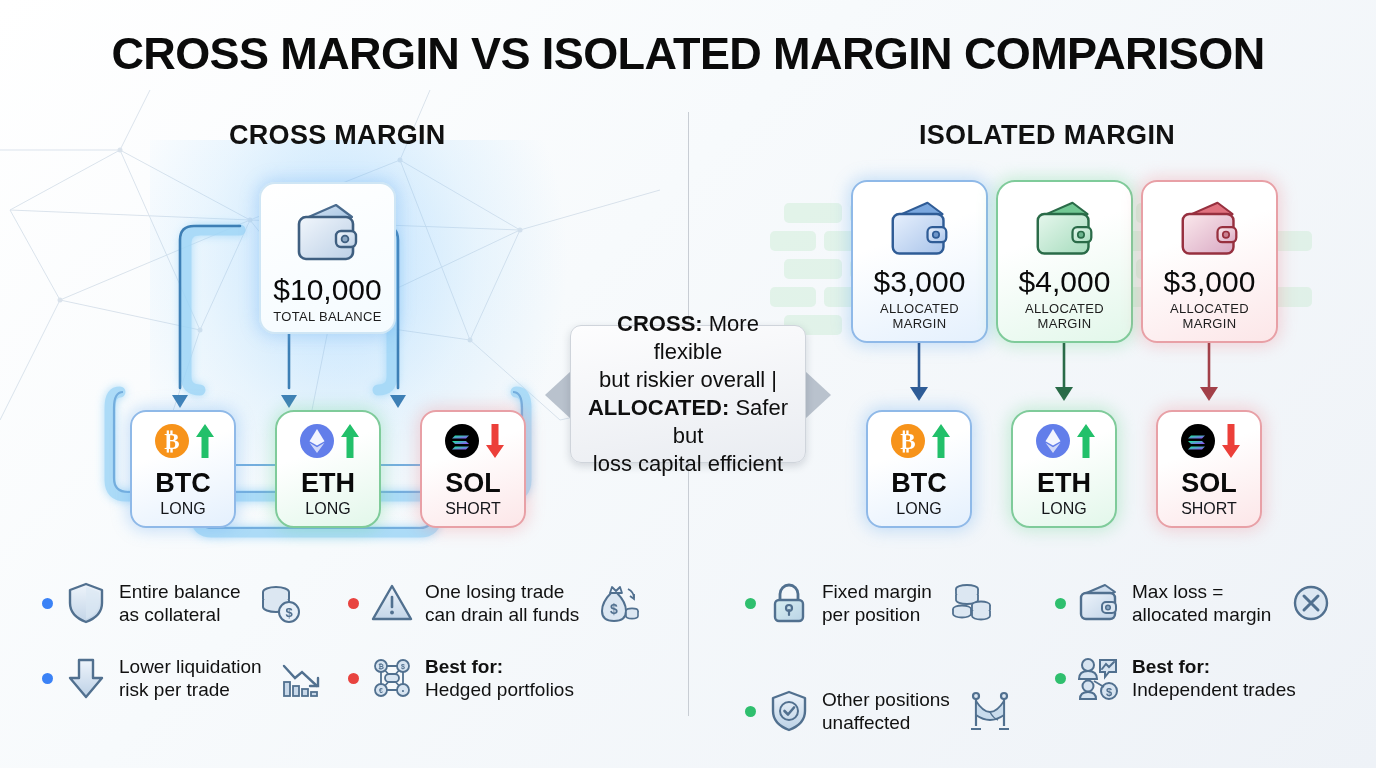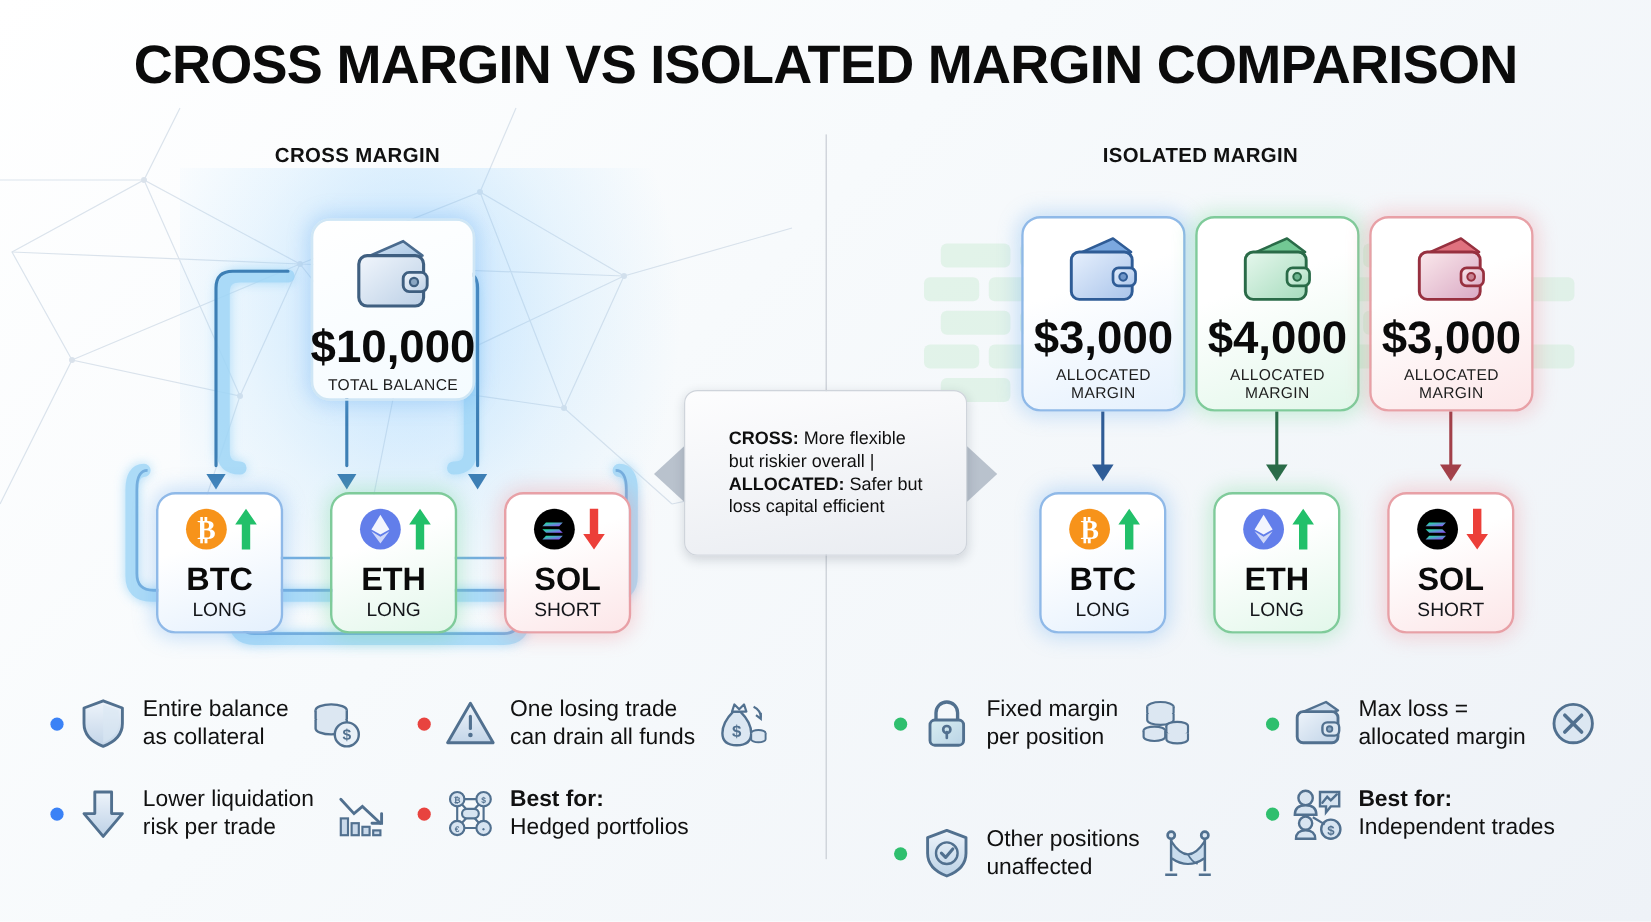--- a/index.html
+++ b/index.html
@@ -25,56 +25,56 @@
 
   
   .title {
     position: absolute; top: 28px; left: 0; width: 100%;
     text-align: center; font-size: 45px; font-weight: bold;
     letter-spacing: -0.6px; color: #0b0b0b;
   }
 
   .divider { position: absolute; left: 688px; top: 112px; width: 1px; height: 604px; background: #c8cdd4; }
 
-  .sec-head { position: absolute; font-size: 17px; font-weight: bold; color: #111; letter-spacing: .3px; }
+  .sec-head { position: absolute; font-size: 27px; font-weight: bold; color: #111; letter-spacing: .3px; }
   #head-cross { left: 229px; top: 120px; }
   #head-iso { left: 919px; top: 120px; }
 
   
   .card { position: absolute; border-radius: 16px; border: 2px solid; display: flex;
           flex-direction: column; align-items: center; justify-content: center; }
 
   .wallet-card { width: 137px; border-color: #cfe6f5; background: linear-gradient(160deg,#ffffff,#f4fbff); }
 
-  .amount { font-size: 38px; font-weight: bold; line-height: 1; color: #0a0a0a; }
+  .amount { font-size: 30px; font-weight: normal; line-height: 1; color: #0a0a0a; }
   .amount-label { font-size: 13px; font-weight: 500; letter-spacing: .3px; color: #1d1d1d; text-align: center; line-height: 1.12; margin-top: 5px; }
 
   .asset-card { width: 106px; height: 118px; }
   .asset-sym { font-size: 27px; font-weight: bold; color: #0a0a0a; line-height: 1; }
   .asset-side { font-size: 16px; color: #14161a; margin-top: 3px; }
   .asset-top { display: flex; align-items: center; justify-content: center; gap: 3px; margin-bottom: 9px; }
 
   .c-blue { border-color: #8fb9e8; background: linear-gradient(160deg,#ffffff 35%,#e4f0fd); }
   .c-green { border-color: #7fcb9a; background: linear-gradient(160deg,#ffffff 35%,#e2f7ea); }
   .c-red { border-color: #e8a0a6; background: linear-gradient(160deg,#ffffff 35%,#fce6e8); }
 
   .halo-blue { box-shadow: 0 0 16px 3px rgba(110,175,240,.35); }
-  .halo-green { box-shadow: 0 0 16px 3px rgba(110,215,150,.33); }
+  .halo-green { box-shadow: 0 0 16px 3px rgba(110,215,150,.33); border-radius: 19px; }
   .halo-red { box-shadow: 0 0 16px 3px rgba(240,140,150,.33); }
 
   
   .callout {
     position: absolute; left: 570px; top: 325px; width: 236px; height: 138px;
     background: linear-gradient(170deg,#fdfdfe,#e9ecf1);
     border: 1px solid #cfd4db; border-radius: 11px;
     box-shadow: 0 3px 9px rgba(30,40,60,.17);
     display: flex; align-items: center; justify-content: center;
     padding: 6px 12px; z-index: 6;
   }
-  .callout-text { font-size: 15px; line-height: 1.28; color: #0f0f0f; text-align: left; }
+  .callout-text { font-size: 22px; line-height: 1.28; color: #0f0f0f; text-align: center; }
   .callout-text b { font-weight: bold; }
   .cal-arrow { position: absolute; top: 371px; width: 0; height: 0; z-index: 5; }
   #cal-arrow-left { left: 545px; border-top: 24px solid transparent; border-bottom: 24px solid transparent; border-right: 26px solid #b9c2cd; }
   #cal-arrow-right { left: 805px; border-top: 24px solid transparent; border-bottom: 24px solid transparent; border-left: 26px solid #b9c2cd; }
 
   
   .feat { position: absolute; display: flex; align-items: center; gap: 10px; }
   .dot { width: 11px; height: 11px; border-radius: 50%; flex: none; }
   .dot-blue { background: #3b82f6; } .dot-red { background: #e8433f; } .dot-green { background: #2fbf6e; }
   .feat-ico { width: 46px; height: 46px; flex: none; }

